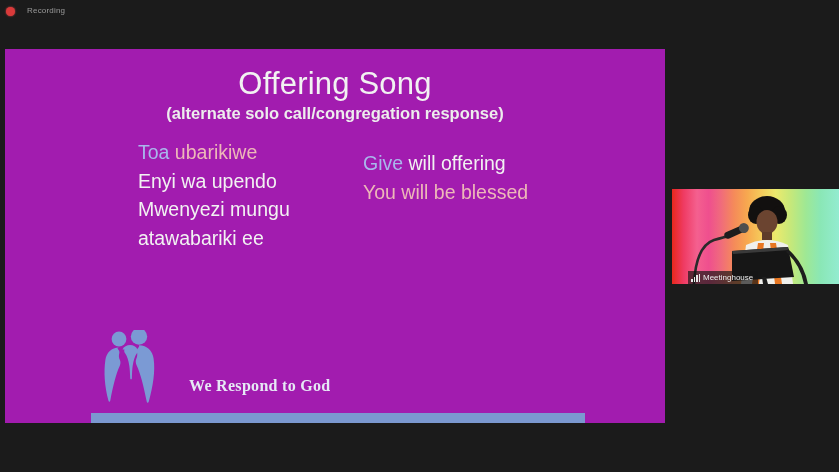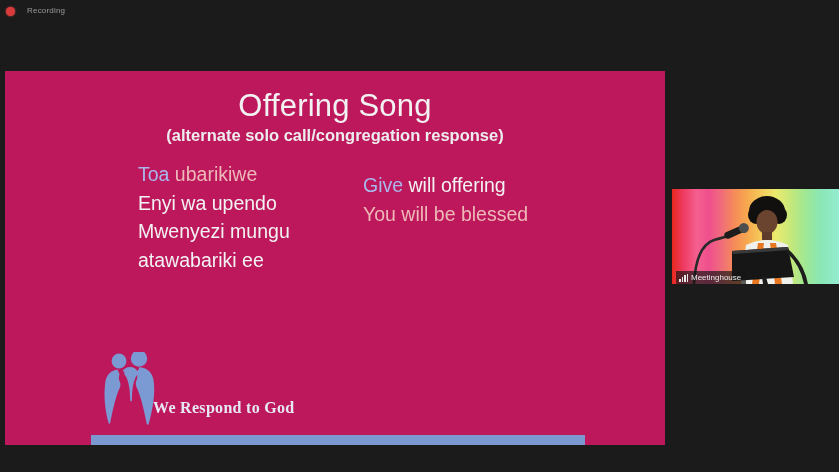--- a/index.html
+++ b/index.html
@@ -48,23 +48,22 @@
     white-space: nowrap;
   }
 
   
   #slide {
     position: absolute;
     left: 5px;
     top: 49px;
     width: 660px;
     height: 374px;
-    background: #be185d;
+    background: #a21caf;
     overflow: hidden;
-    margin-top: 22px;
   }
 
   #slide-title {
     position: absolute;
     left: 0;
     right: 0;
     top: 17px;
     text-align: center;
     color: #f2f2f2;
     font-size: 31px;
@@ -117,20 +116,21 @@
   #logo-wordmark {
     position: absolute;
     left: 54px;
     top: 47px;
     color: #e6e9f5;
     font-family: "Liberation Serif", serif;
     font-size: 16px;
     font-weight: 700;
     letter-spacing: .3px;
     white-space: nowrap;
+    padding-left: 36px;
   }
   #logo-bar {
     position: absolute;
     left: -8px;
     top: 83px;
     width: 494px;
     height: 11px;
     background: #7b98d0;
   }
 
@@ -158,21 +158,21 @@
       #f5c95a 53%,
       #ecea6d 62%,
       #c6e87a 71%,
       #9fe894 80%,
       #8ae7b6 89%,
       #93ecd0 100%);
   }
   #video-figure { position: absolute; inset: 0; }
   #video-label {
     position: absolute;
-    left: 4px;
+    left: 16px;
     bottom: 0;
     height: 13px;
     display: flex;
     align-items: center;
     gap: 3px;
     padding: 0 5px 0 3px;
     background: rgba(20,20,20,0.68);
   }
   #video-label .sig-bars {
     display: inline-flex;

